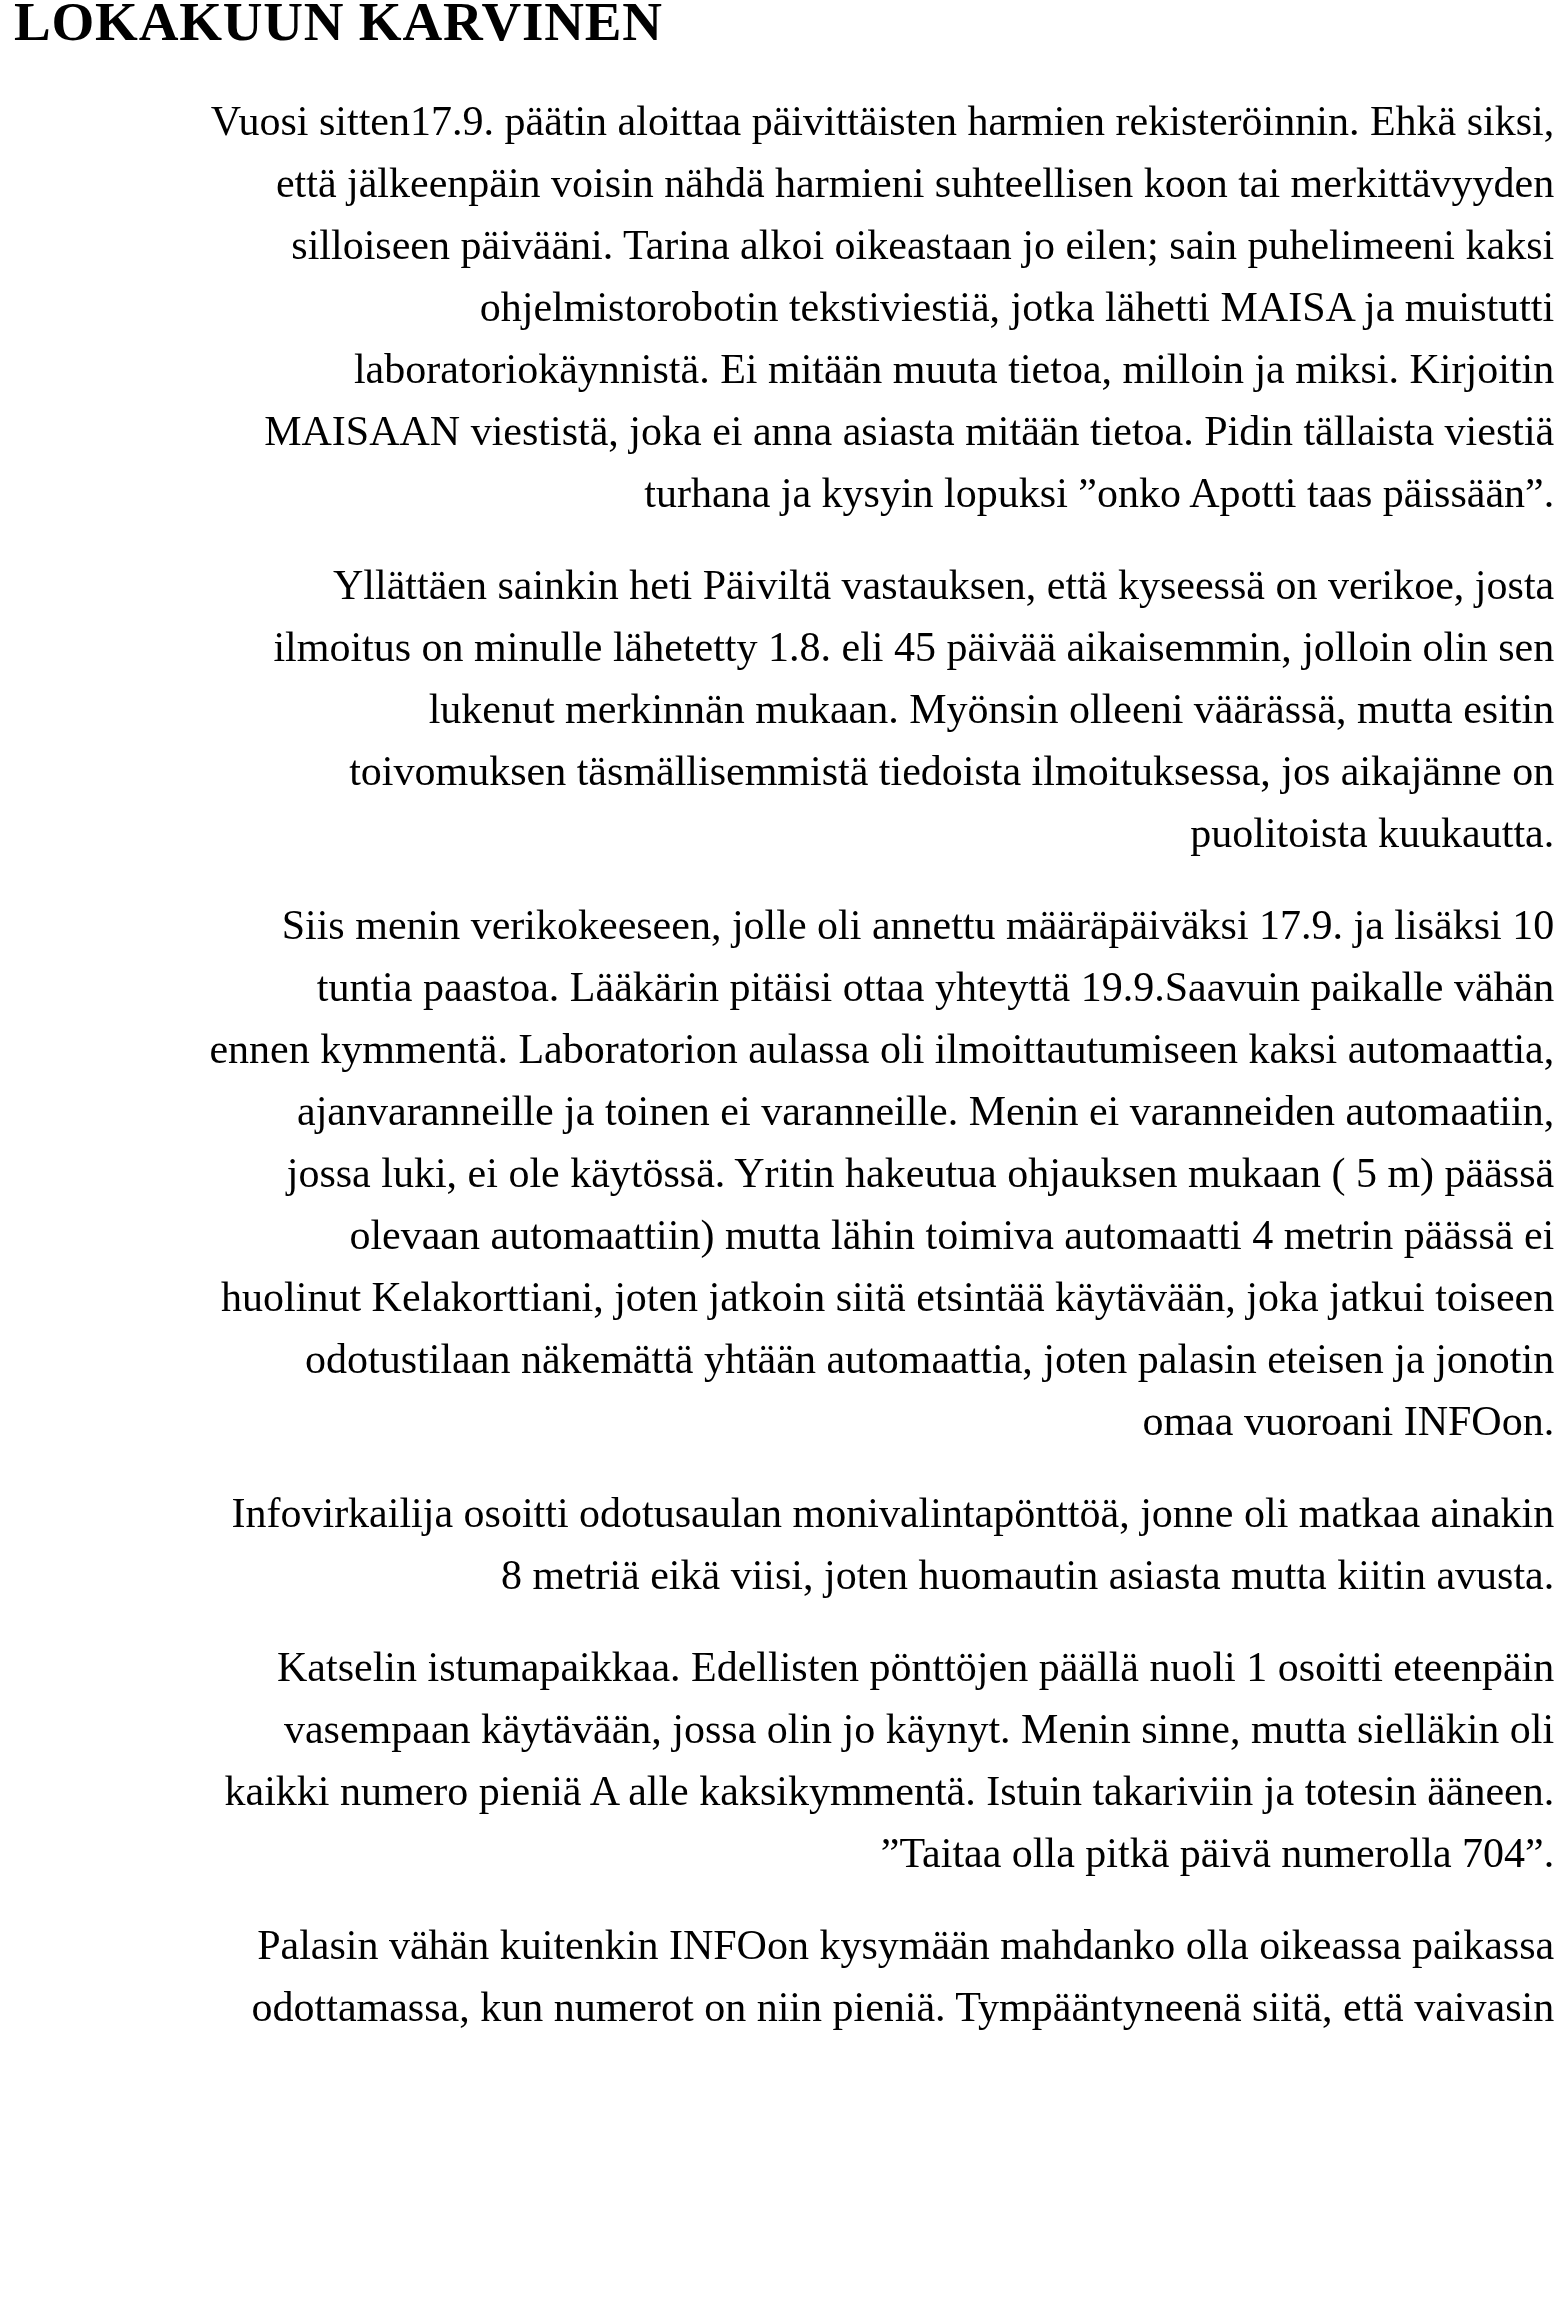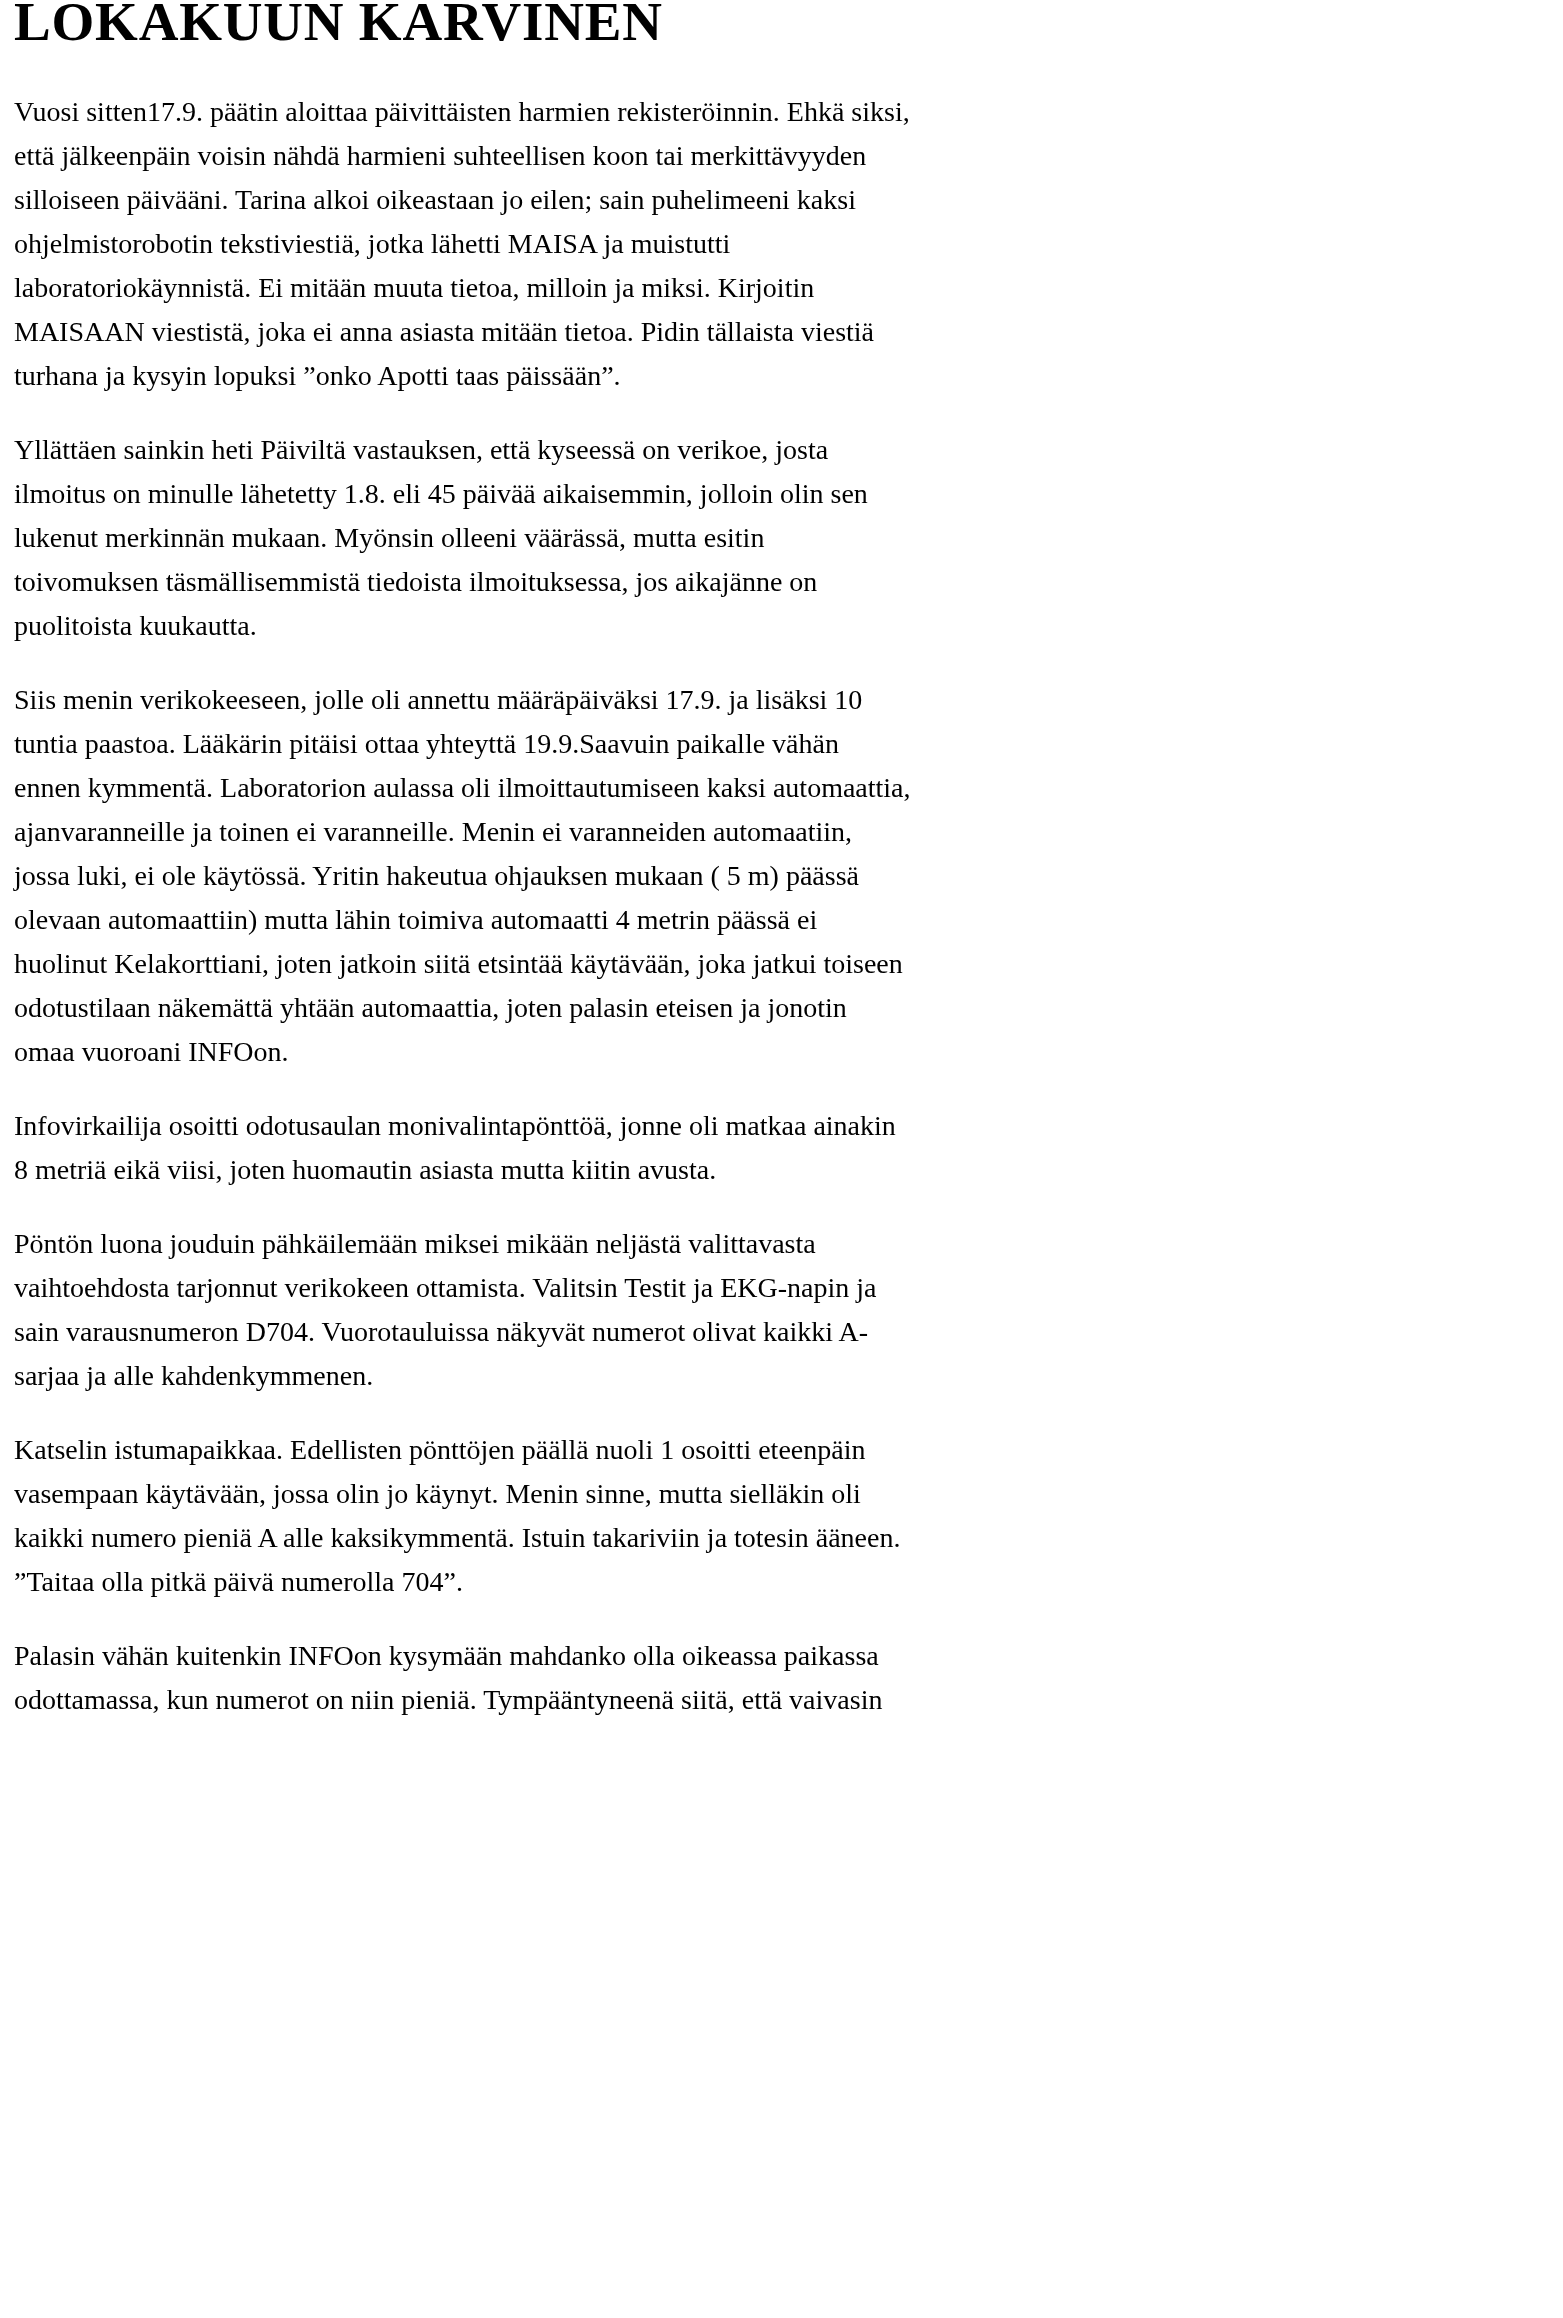--- a/index.html
+++ b/index.html
@@ -23,24 +23,25 @@
   }
   .doc-title {
     font-size: 55px;
     line-height: 55px;
     font-weight: bold;
     margin: -6.5px 0 41px 0;
     letter-spacing: 0.8px;
     white-space: pre;
   }
   .doc-paragraph {
-    font-size: 28px;
-    line-height: 44px;
+    font-size: 42px;
+    line-height: 62px;
     margin: 0 0 30px 0;
     white-space: pre-line; 
+    text-align: right;
   }
 </style>
 </head>
 <body>
 
 <div class="page">
   <h1 class="doc-title">LOKAKUUN KARVINEN</h1>
 
   <p class="doc-paragraph">Vuosi sitten17.9. päätin aloittaa päivittäisten harmien rekisteröinnin. Ehkä siksi,
 että jälkeenpäin voisin nähdä harmieni suhteellisen koon tai merkittävyyden
@@ -58,24 +59,20 @@
 tuntia paastoa. Lääkärin pitäisi ottaa yhteyttä 19.9.Saavuin paikalle vähän
 ennen kymmentä. Laboratorion aulassa oli ilmoittautumiseen kaksi automaattia,
 ajanvaranneille ja toinen ei varanneille. Menin ei varanneiden automaatiin,
 jossa luki, ei ole käytössä. Yritin hakeutua ohjauksen mukaan ( 5 m) päässä
 olevaan automaattiin) mutta lähin toimiva automaatti 4 metrin päässä ei
 huolinut Kelakorttiani, joten jatkoin siitä etsintää käytävään, joka jatkui toiseen
 odotustilaan näkemättä yhtään automaattia, joten palasin eteisen ja jonotin
 omaa vuoroani INFOon.</p>
   <p class="doc-paragraph">Infovirkailija osoitti odotusaulan monivalintapönttöä, jonne oli matkaa ainakin
 8 metriä eikä viisi, joten huomautin asiasta mutta kiitin avusta.</p>
-  <p class="doc-paragraph">Pöntön luona jouduin pähkäilemään miksei mikään neljästä valittavasta
-vaihtoehdosta tarjonnut verikokeen ottamista. Valitsin Testit ja EKG-napin ja
-sain varausnumeron D704. Vuorotauluissa näkyvät numerot olivat kaikki A-
-sarjaa ja alle kahdenkymmenen.</p>
   <p class="doc-paragraph">Katselin istumapaikkaa. Edellisten pönttöjen päällä nuoli 1 osoitti eteenpäin
 vasempaan käytävään, jossa olin jo käynyt. Menin sinne, mutta sielläkin oli
 kaikki numero pieniä A alle kaksikymmentä. Istuin takariviin ja totesin ääneen.
 ”Taitaa olla pitkä päivä numerolla 704”.</p>
   <p class="doc-paragraph">Palasin vähän kuitenkin INFOon kysymään mahdanko olla oikeassa paikassa
 odottamassa, kun numerot on niin pieniä. Tympääntyneenä siitä, että vaivasin</p>
 </div>
 
 
 </body></html>

